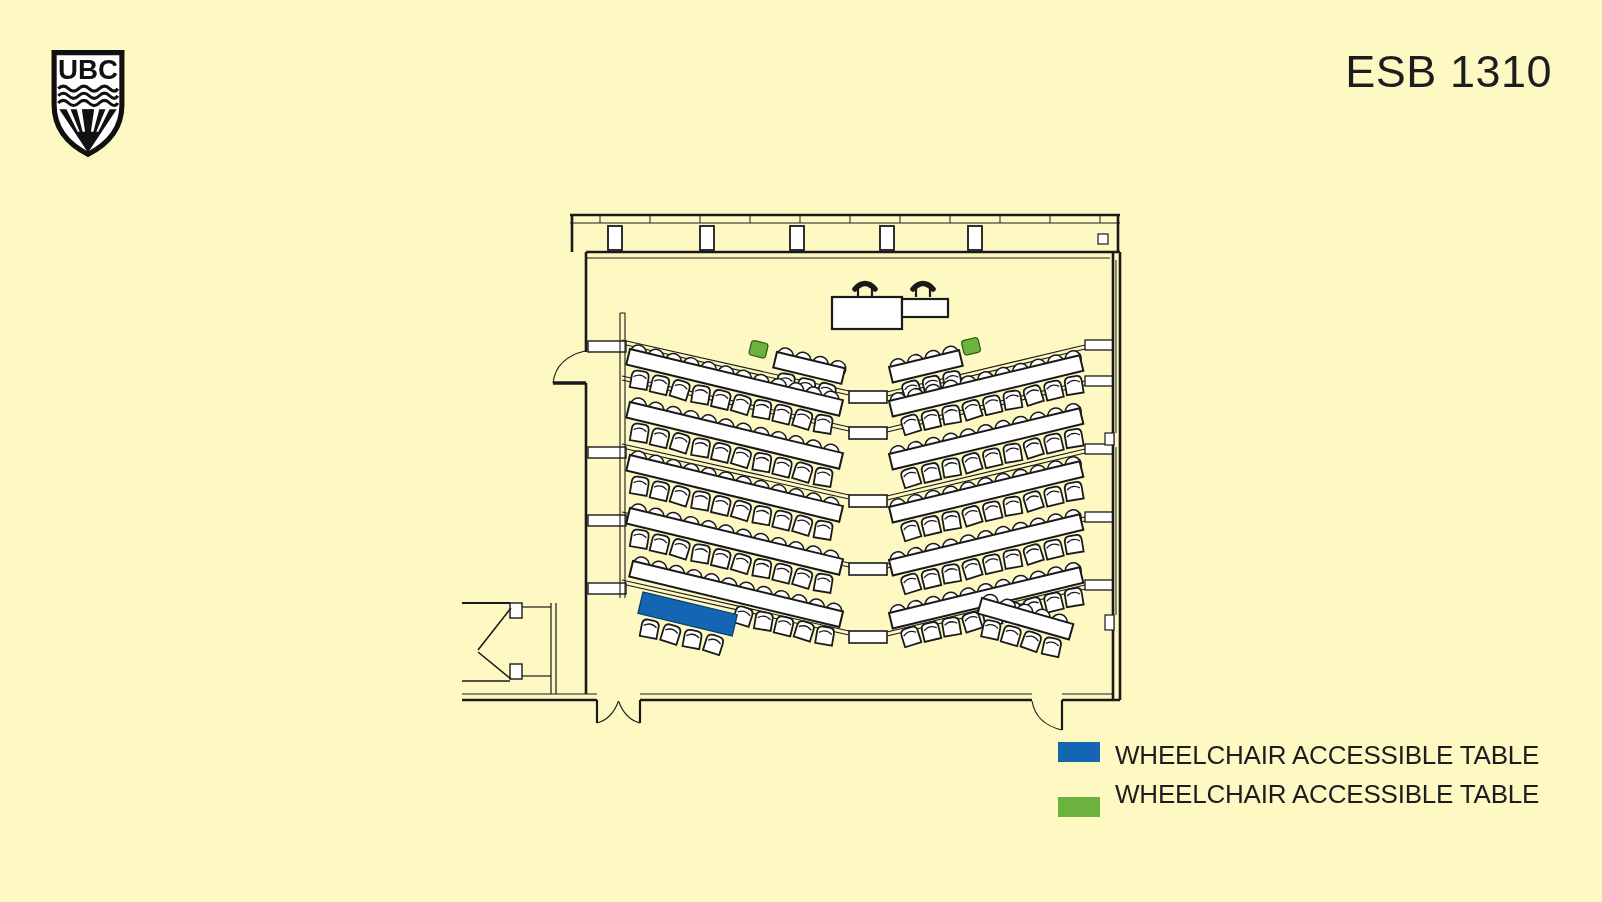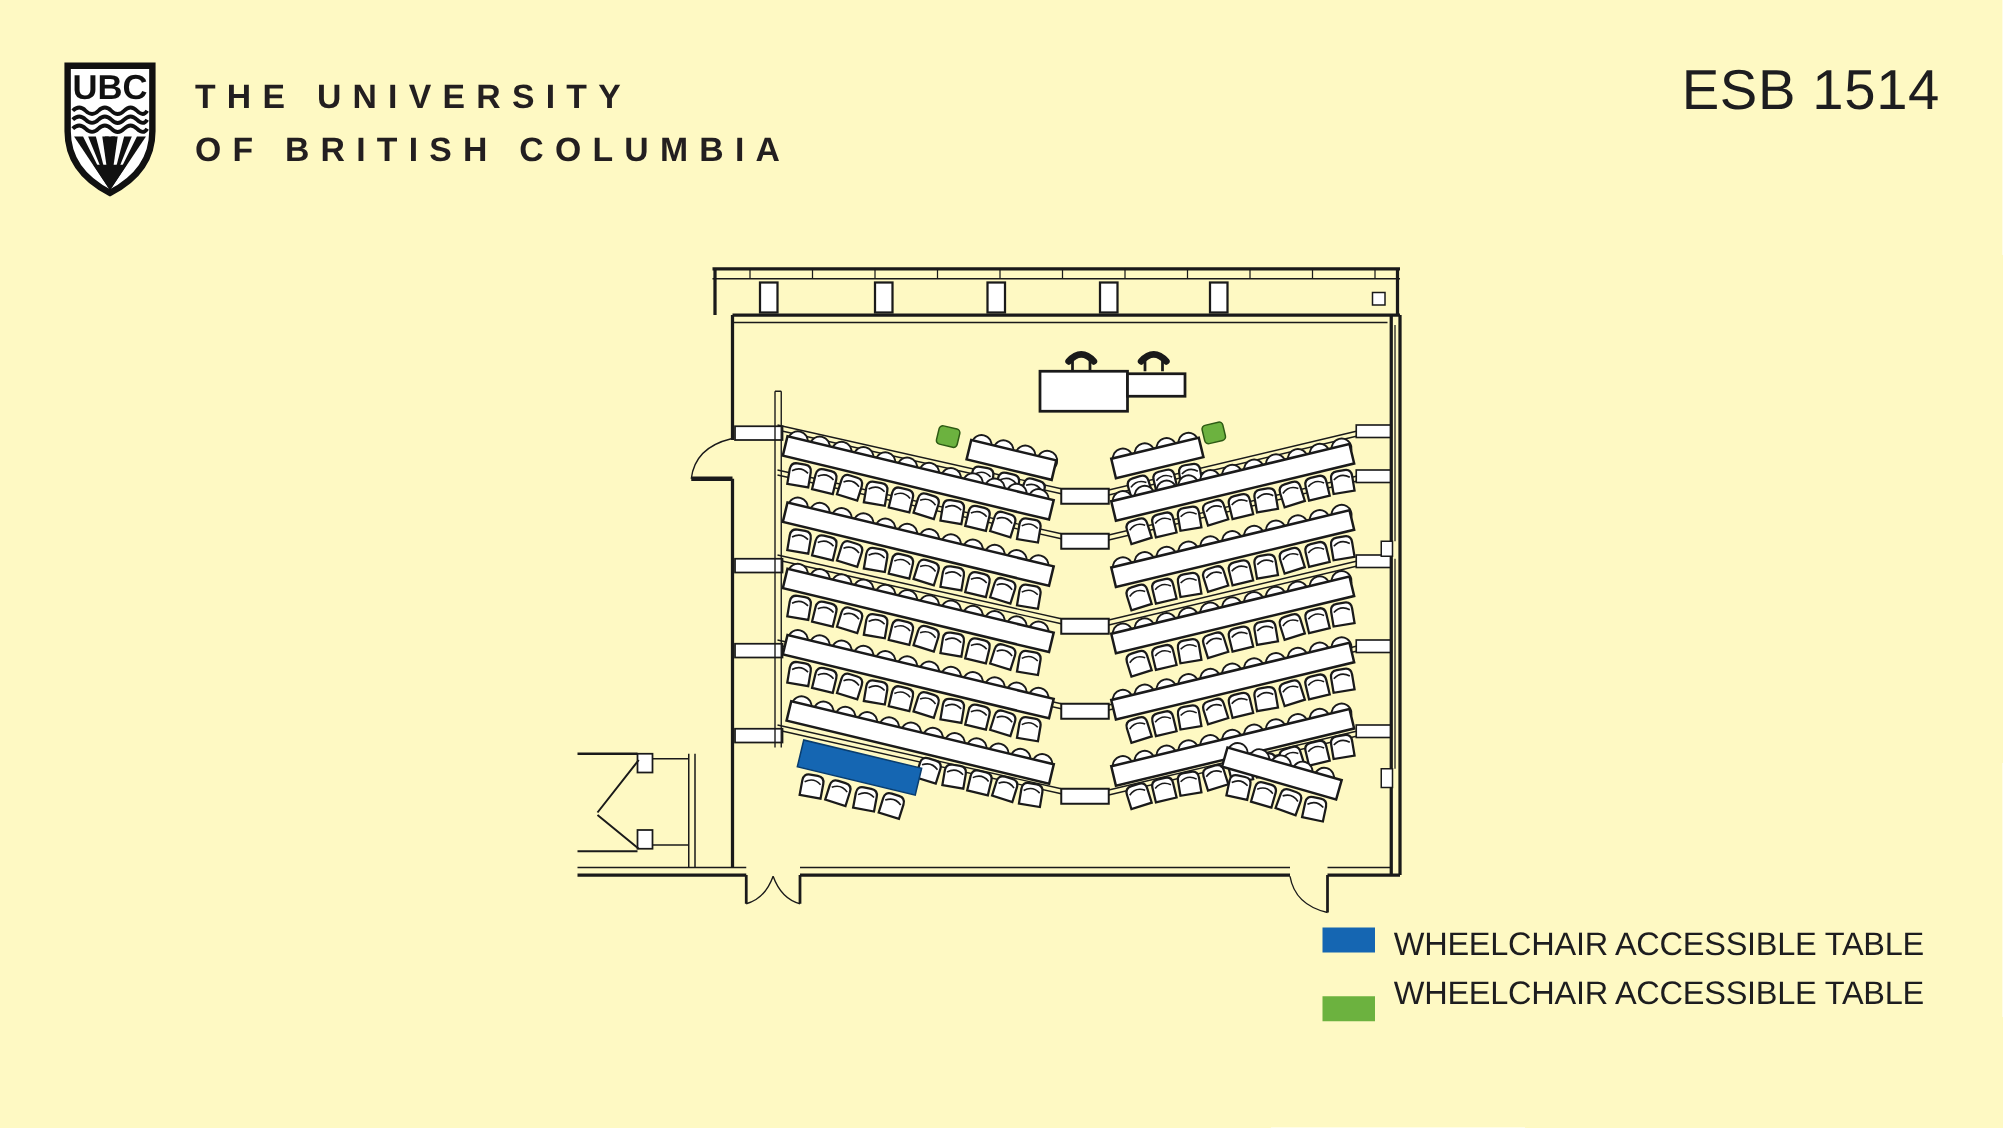--- a/index.html
+++ b/index.html
@@ -45,26 +45,22 @@
       <polygon points="37,100 20,58 26,58"></polygon>
       <polygon points="37,100 31,58 36,58"></polygon>
       <polygon points="37,100 33,58 41,58"></polygon>
       <polygon points="37,100 38,58 43,58"></polygon>
       <polygon points="37,100 48,58 54,58"></polygon>
       <polygon points="37,100 58,58 65,58"></polygon>
       <polygon points="37,100 24,80 50,80 37,100"></polygon>
     </g>
   </svg>
 
-  <div id="wordmark">
-    <div class="wm-line">THE UNIVERSITY</div>
-    <div class="wm-line">OF BRITISH COLUMBIA</div>
-  </div>
-
-  <div id="room-title">ESB 1514</div>
+
+  <div id="room-title">ESB 1310</div>
 
   <svg id="plan" width="1602" height="902" viewBox="0 0 1602 902">
     <defs>
       <symbol id="sym-chair" overflow="visible">
         <path d="M1.5,19 V7 Q1.5,1.5 7,1.5 H13 Q18.5,1.5 18.5,7 V19 Z" fill="#ffffff" stroke="#1a1a1a" stroke-width="1.8"></path>
         <path d="M3.5,8 Q10,3 16.5,8" fill="none" stroke="#1a1a1a" stroke-width="1.3"></path>
       </symbol>
     </defs>
 
     <g id="layer-risers">

